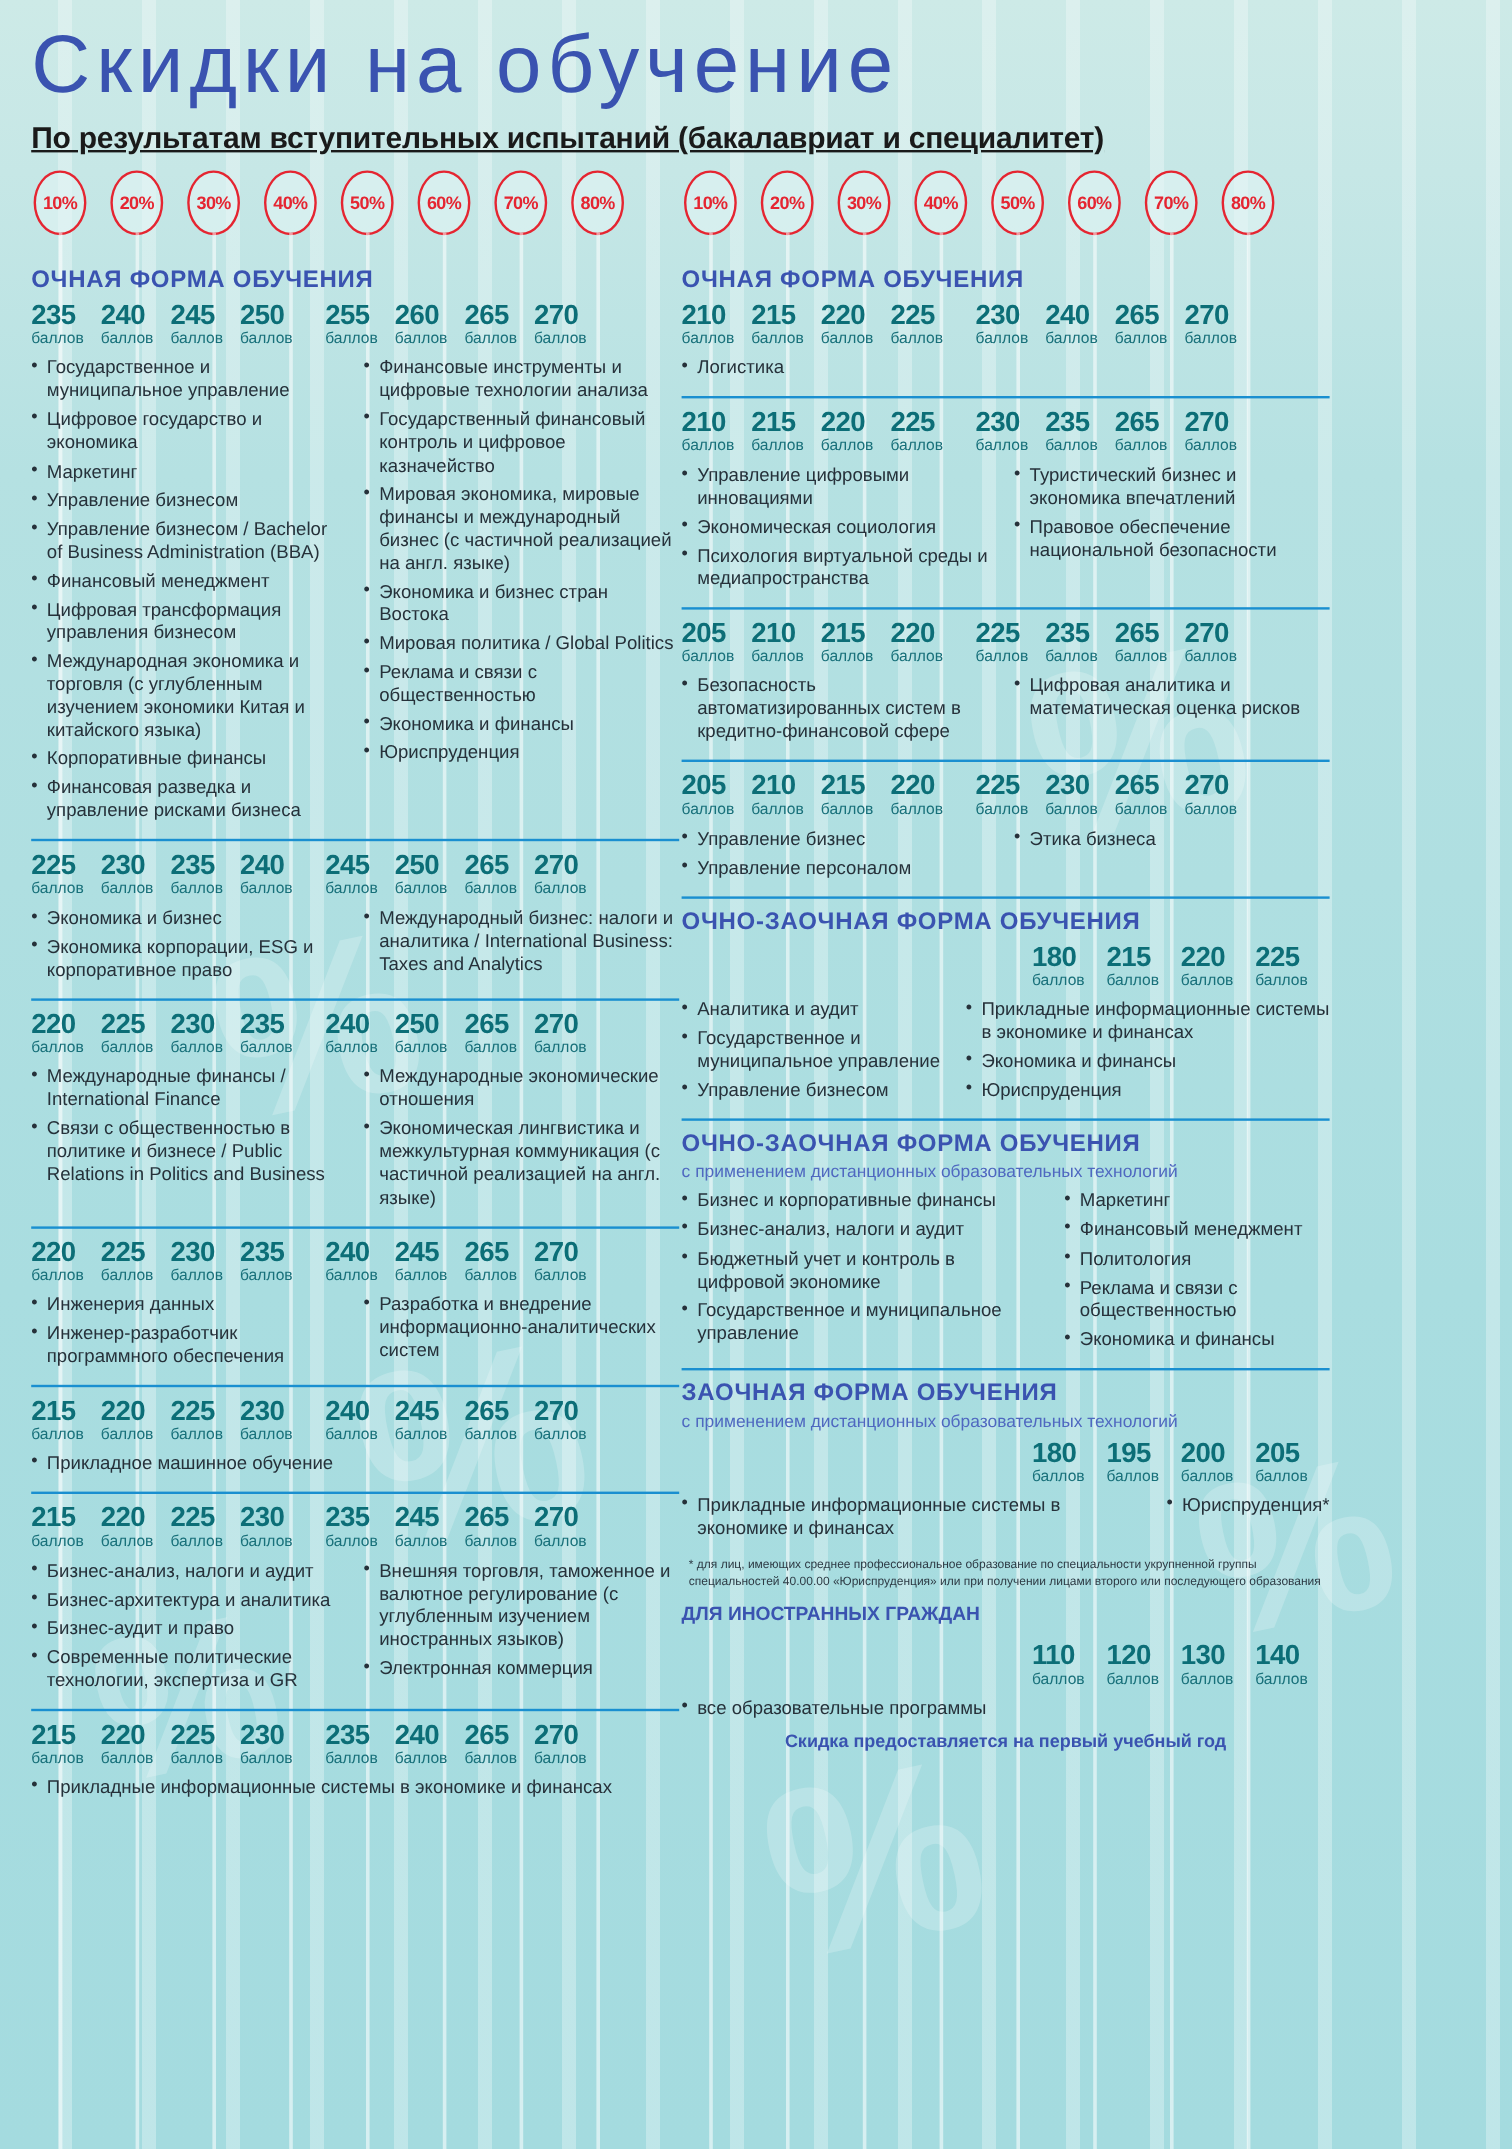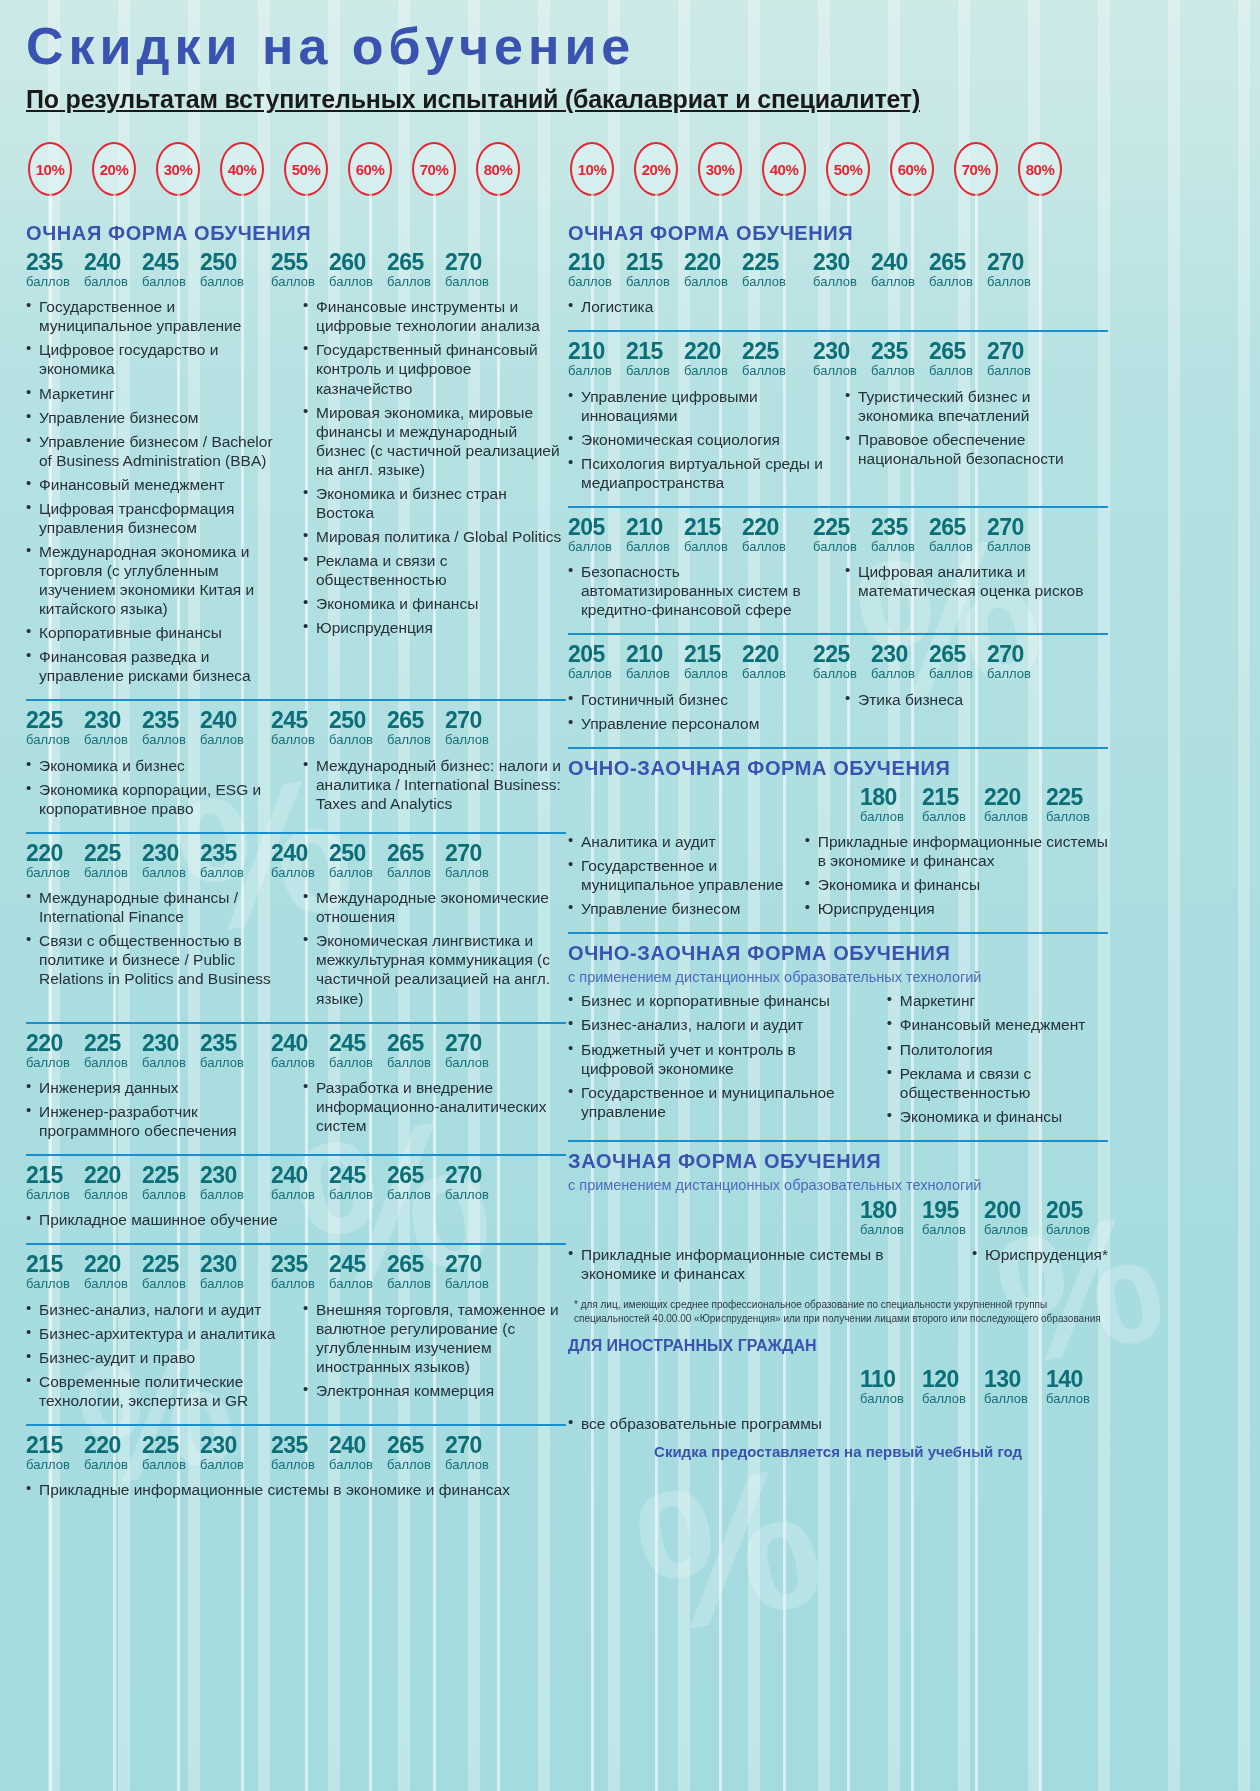--- a/index.html
+++ b/index.html
@@ -35,22 +35,22 @@
     font-weight: 700;
     color: rgba(255,255,255,0.22);
     pointer-events: none;
     user-select: none;
     line-height: 1;
   }
 
   
   .header { position: absolute; left: 0; top: 0; width: 1260px; padding: 22px 26px 0 26px; }
   .title {
-    font-size: 52px;
-    font-weight: 700;
+    font-size: 68px;
+    font-weight: 400;
     color: #3a53b0;
     letter-spacing: 5px;
     line-height: 0.95;
     white-space: nowrap;
   }
   .subtitle {
     margin-top: 14px;
     font-size: 25px;
     font-weight: 700;
     color: #1a1a1a;
@@ -788,21 +788,21 @@
               <div class="lbl">баллов</div>
             </div>
             <div class="score">
               <div class="num">270</div>
               <div class="lbl">баллов</div>
             </div>
           </div>
           <div class="progs">
             <div class="pc">
               <ul class="items">
-                <li>Гостиничный бизнес</li>
+                <li>Управление бизнес</li>
                 <li>Управление персоналом</li>
               </ul>
             </div>
             <div class="pc">
               <ul class="items">
                 <li>Этика бизнеса</li>
               </ul>
             </div>
           </div>
         </div>

